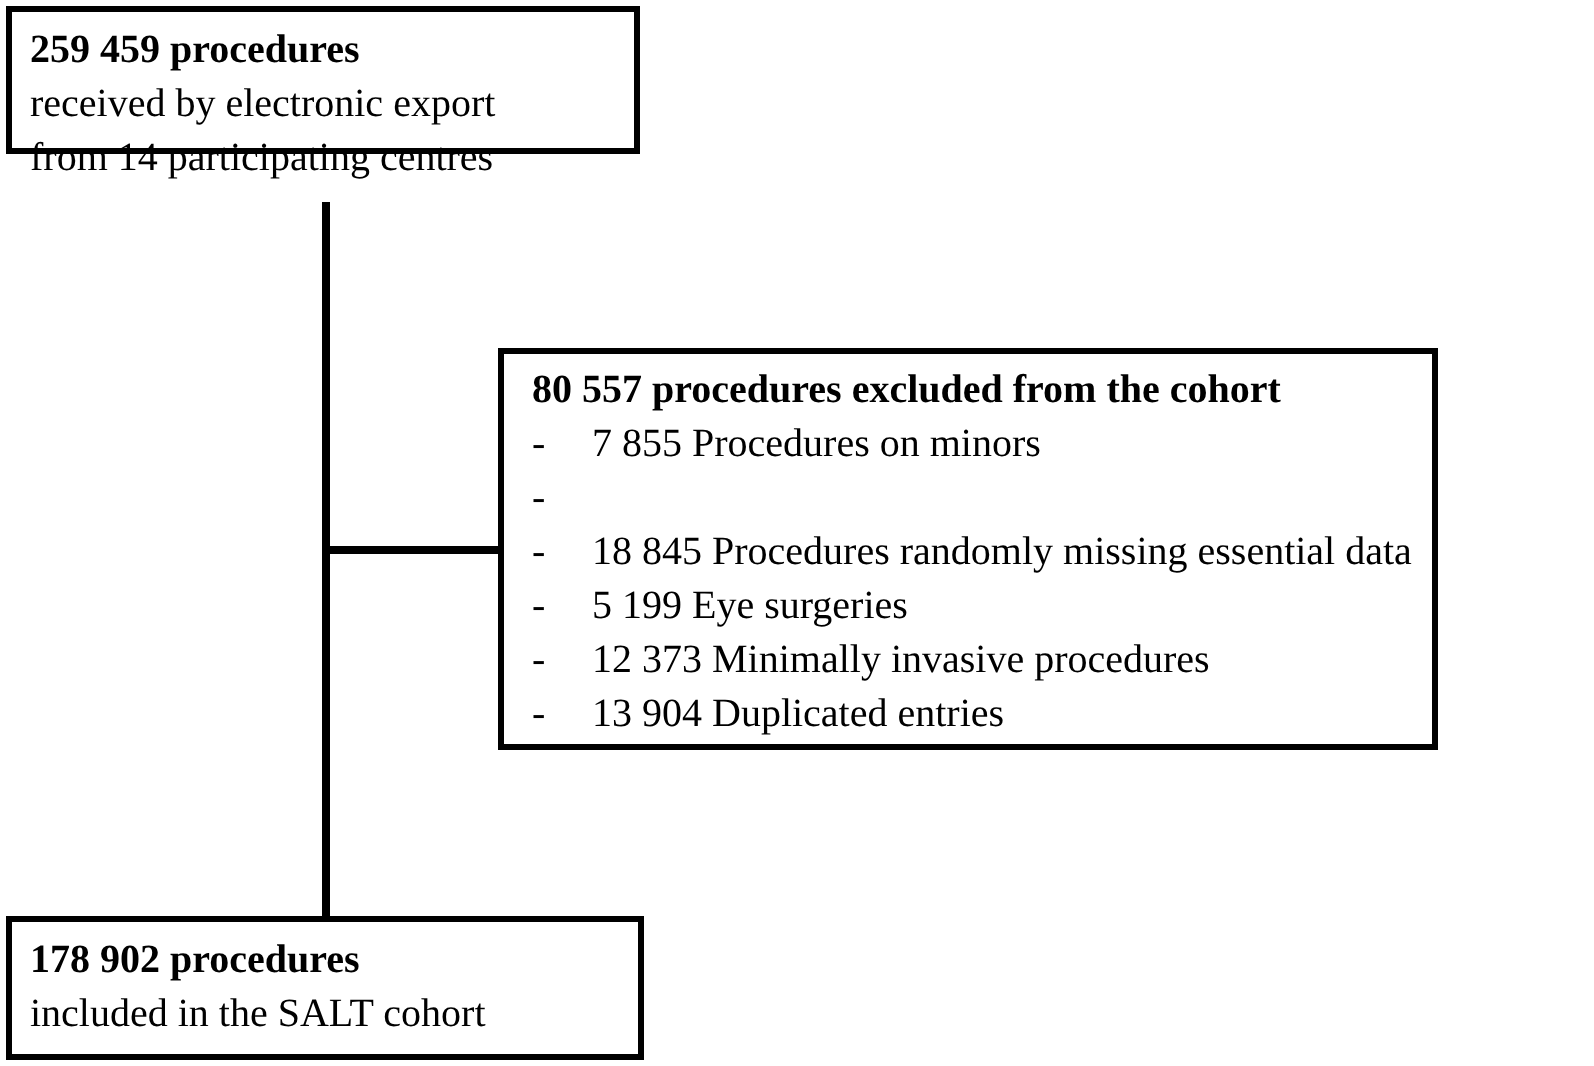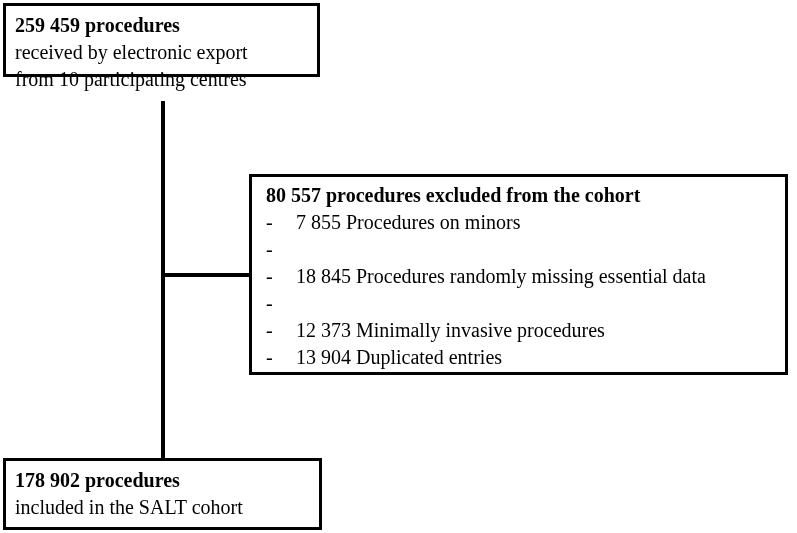--- a/index.html
+++ b/index.html
@@ -30,21 +30,21 @@
   .box-source {
     left: 3px;
     top: 3px;
     width: 317px;
     height: 74px;
     padding: 6px 6px 6px 9px;
   }
   .box-exclusion {
     left: 249px;
     top: 174px;
-    width: 539px;
+    width: 470px;
     height: 201px;
     padding: 5px 6px 5px 14px;
   }
   .box-result {
     left: 3px;
     top: 458px;
     width: 319px;
     height: 72px;
     padding: 6px 6px 6px 9px;
   }
@@ -81,39 +81,40 @@
 <body>
 
 <div class="canvas">
 
   <div class="connector connector-vertical"></div>
   <div class="connector connector-branch"></div>
 
   <div class="box box-source">
     <div class="bold-line">259 459 procedures</div>
     <div>received by electronic export</div>
-    <div>from 10 participating centres</div>
+    <div>from 14 participating centres</div>
   </div>
 
   <div class="box box-exclusion">
     <div class="bold-line">80 557 procedures excluded from the cohort</div>
     <ul class="excl-list">
       <li class="excl-item">
         <span class="excl-bullet">-</span>
         <span>7 855 Procedures on minors</span>
       </li>
       <li class="excl-item">
         <span class="excl-bullet">-</span>
       </li>
       <li class="excl-item">
         <span class="excl-bullet">-</span>
         <span>18 845 Procedures randomly missing essential data</span>
       </li>
       <li class="excl-item">
         <span class="excl-bullet">-</span>
+        <span>5 199 Eye surgeries</span>
       </li>
       <li class="excl-item">
         <span class="excl-bullet">-</span>
         <span>12 373 Minimally invasive procedures</span>
       </li>
       <li class="excl-item">
         <span class="excl-bullet">-</span>
         <span>13 904 Duplicated entries</span>
       </li>
     </ul>

